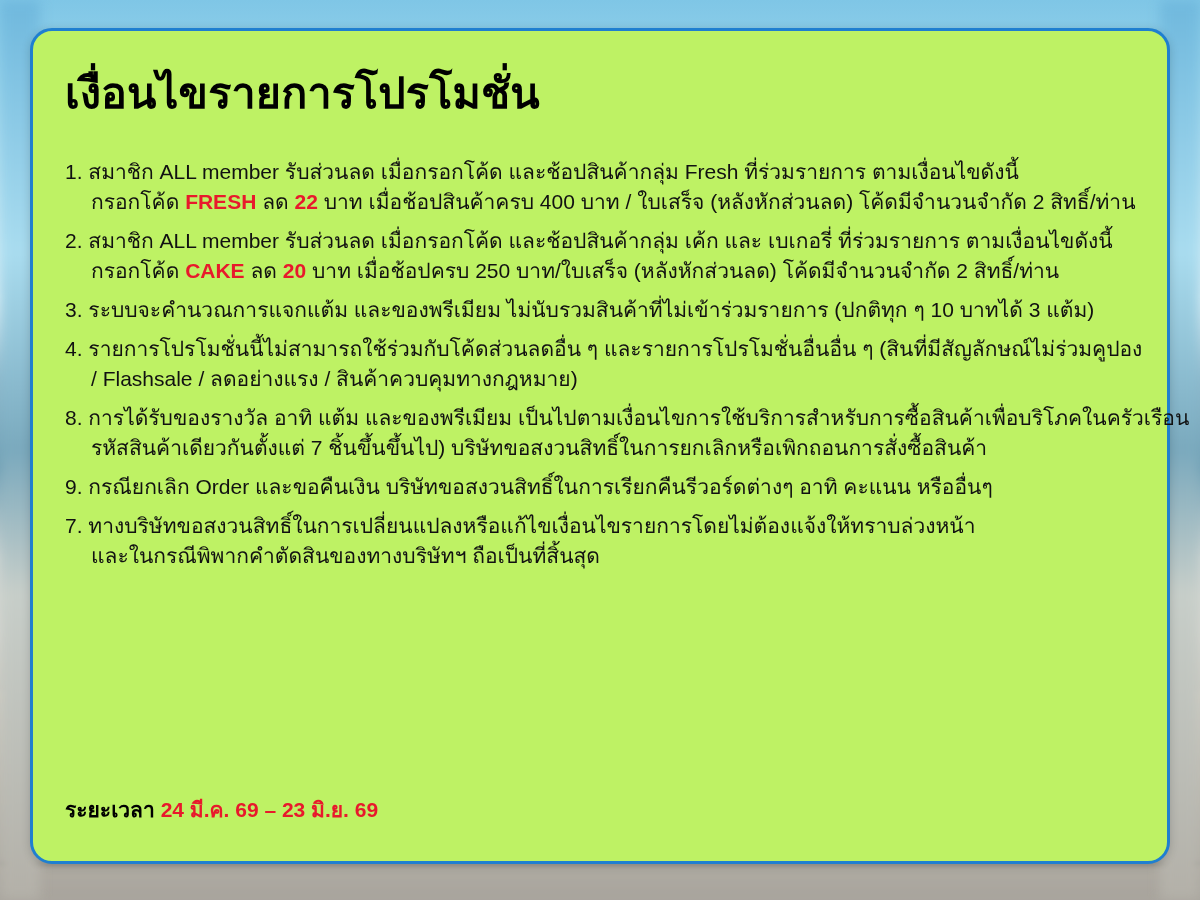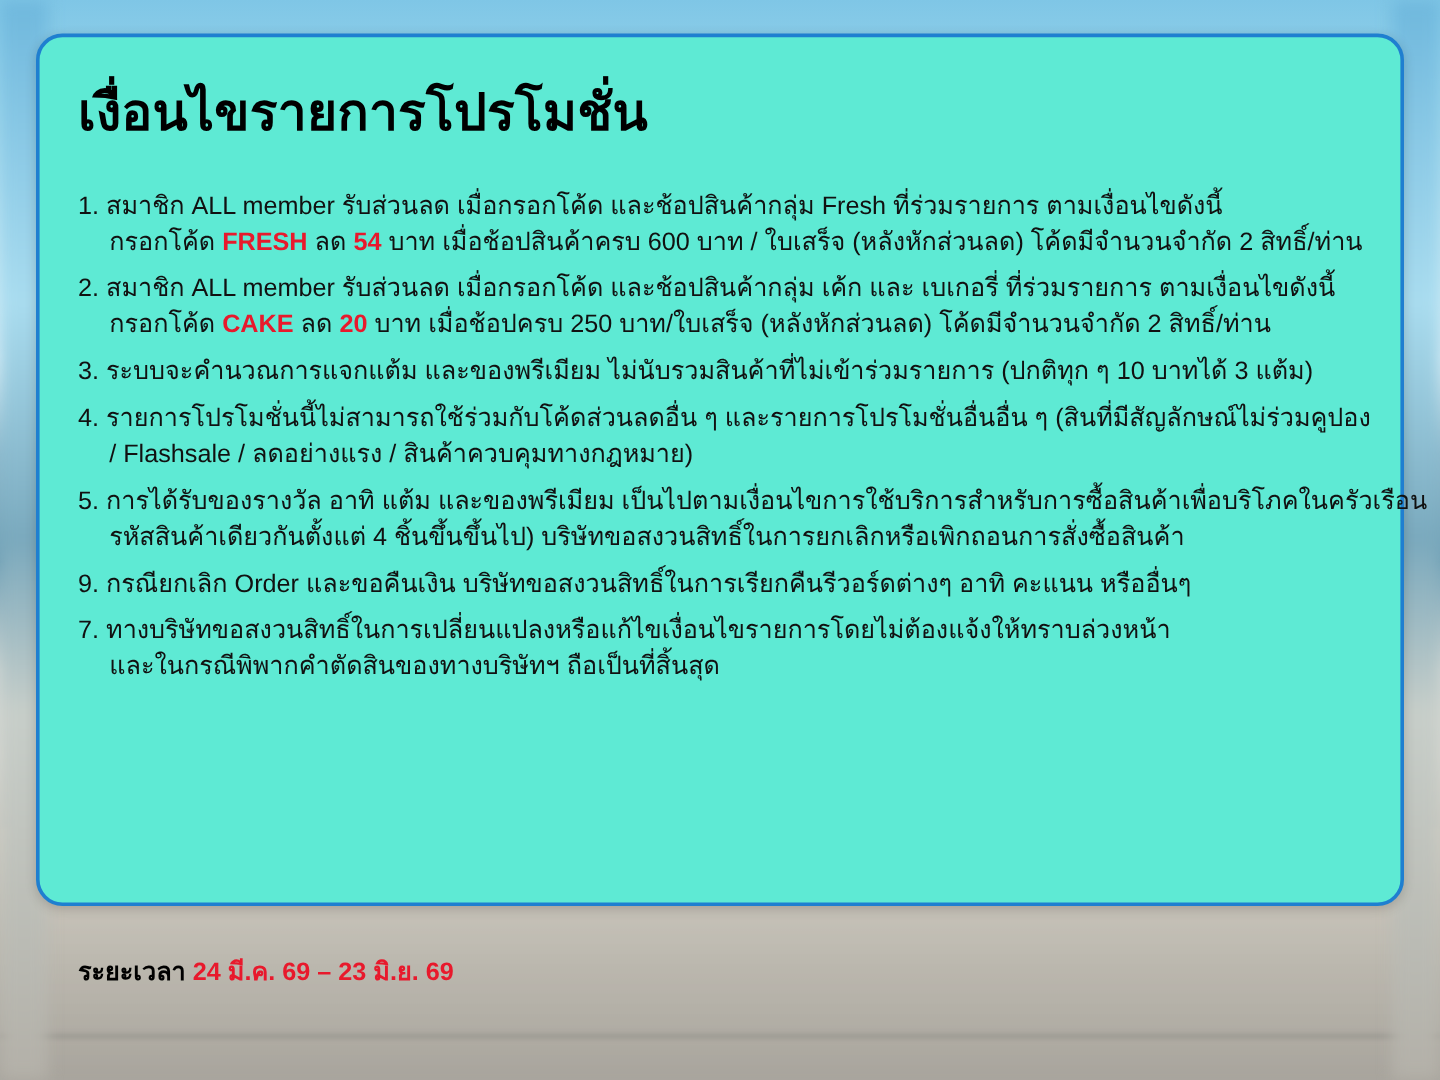--- a/index.html
+++ b/index.html
@@ -62,22 +62,22 @@
     background: linear-gradient(to bottom, rgba(255,255,255,0.45), rgba(255,255,255,0));
     filter: blur(8px);
   }
 
   
   .card {
     position: absolute;
     left: 30px;
     top: 28px;
     width: 1140px;
-    height: 727px;
-    background: #5eead4;
+    height: 836px;
+    background: #bef264;
     border: 3px solid #1f7fd0;
     border-radius: 22px;
     box-sizing: border-box;
     box-shadow: 0 2px 10px rgba(0,0,0,0.18);
   }
 
   .title {
     position: absolute;
     left: 32px;
     top: 28px;
@@ -138,36 +138,36 @@
   <div class="bg-blur-right"></div>
 </div>
 
 <div class="card">
 
   <div class="title">เงื่อนไขรายการโปรโมชั่น</div>
 
   <div class="terms">
       <div class="term">
         <div class="line"><span>1. สมาชิก ALL member รับส่วนลด เมื่อกรอกโค้ด และช้อปสินค้ากลุ่ม Fresh ที่ร่วมรายการ ตามเงื่อนไขดังนี้</span></div>
-        <div class="line indent"><span>กรอกโค้ด </span><span class="red">FRESH</span><span> ลด </span><span class="red">54</span><span> บาท เมื่อช้อปสินค้าครบ 600 บาท / ใบเสร็จ (หลังหักส่วนลด) โค้ดมีจำนวนจำกัด 2 สิทธิ์/ท่าน</span></div>
+        <div class="line indent"><span>กรอกโค้ด </span><span class="red">FRESH</span><span> ลด </span><span class="red">22</span><span> บาท เมื่อช้อปสินค้าครบ 400 บาท / ใบเสร็จ (หลังหักส่วนลด) โค้ดมีจำนวนจำกัด 2 สิทธิ์/ท่าน</span></div>
       </div>
       <div class="term">
         <div class="line"><span>2. สมาชิก ALL member รับส่วนลด เมื่อกรอกโค้ด และช้อปสินค้ากลุ่ม เค้ก และ เบเกอรี่ ที่ร่วมรายการ ตามเงื่อนไขดังนี้</span></div>
         <div class="line indent"><span>กรอกโค้ด </span><span class="red">CAKE</span><span> ลด </span><span class="red">20</span><span> บาท เมื่อช้อปครบ 250 บาท/ใบเสร็จ (หลังหักส่วนลด) โค้ดมีจำนวนจำกัด 2 สิทธิ์/ท่าน</span></div>
       </div>
       <div class="term">
         <div class="line"><span>3. ระบบจะคำนวณการแจกแต้ม และของพรีเมียม ไม่นับรวมสินค้าที่ไม่เข้าร่วมรายการ (ปกติทุก ๆ 10 บาทได้ 3 แต้ม)</span></div>
       </div>
       <div class="term">
         <div class="line"><span>4. รายการโปรโมชั่นนี้ไม่สามารถใช้ร่วมกับโค้ดส่วนลดอื่น ๆ และรายการโปรโมชั่นอื่นอื่น ๆ (สินที่มีสัญลักษณ์ไม่ร่วมคูปอง</span></div>
         <div class="line indent"><span>/ Flashsale / ลดอย่างแรง / สินค้าควบคุมทางกฎหมาย)</span></div>
       </div>
       <div class="term">
-        <div class="line"><span>5. การได้รับของรางวัล อาทิ แต้ม และของพรีเมียม เป็นไปตามเงื่อนไขการใช้บริการสำหรับการซื้อสินค้าเพื่อบริโภคในครัวเรือน</span></div>
-        <div class="line indent"><span>รหัสสินค้าเดียวกันตั้งแต่ 4 ชิ้นขึ้นขึ้นไป) บริษัทขอสงวนสิทธิ์ในการยกเลิกหรือเพิกถอนการสั่งซื้อสินค้า</span></div>
+        <div class="line"><span>8. การได้รับของรางวัล อาทิ แต้ม และของพรีเมียม เป็นไปตามเงื่อนไขการใช้บริการสำหรับการซื้อสินค้าเพื่อบริโภคในครัวเรือน</span></div>
+        <div class="line indent"><span>รหัสสินค้าเดียวกันตั้งแต่ 7 ชิ้นขึ้นขึ้นไป) บริษัทขอสงวนสิทธิ์ในการยกเลิกหรือเพิกถอนการสั่งซื้อสินค้า</span></div>
       </div>
       <div class="term">
         <div class="line"><span>9. กรณียกเลิก Order และขอคืนเงิน บริษัทขอสงวนสิทธิ์ในการเรียกคืนรีวอร์ดต่างๆ อาทิ คะแนน หรืออื่นๆ</span></div>
       </div>
       <div class="term">
         <div class="line"><span>7. ทางบริษัทขอสงวนสิทธิ์ในการเปลี่ยนแปลงหรือแก้ไขเงื่อนไขรายการโดยไม่ต้องแจ้งให้ทราบล่วงหน้า</span></div>
         <div class="line indent"><span>และในกรณีพิพากคำตัดสินของทางบริษัทฯ ถือเป็นที่สิ้นสุด</span></div>
       </div>
     </div>
 

